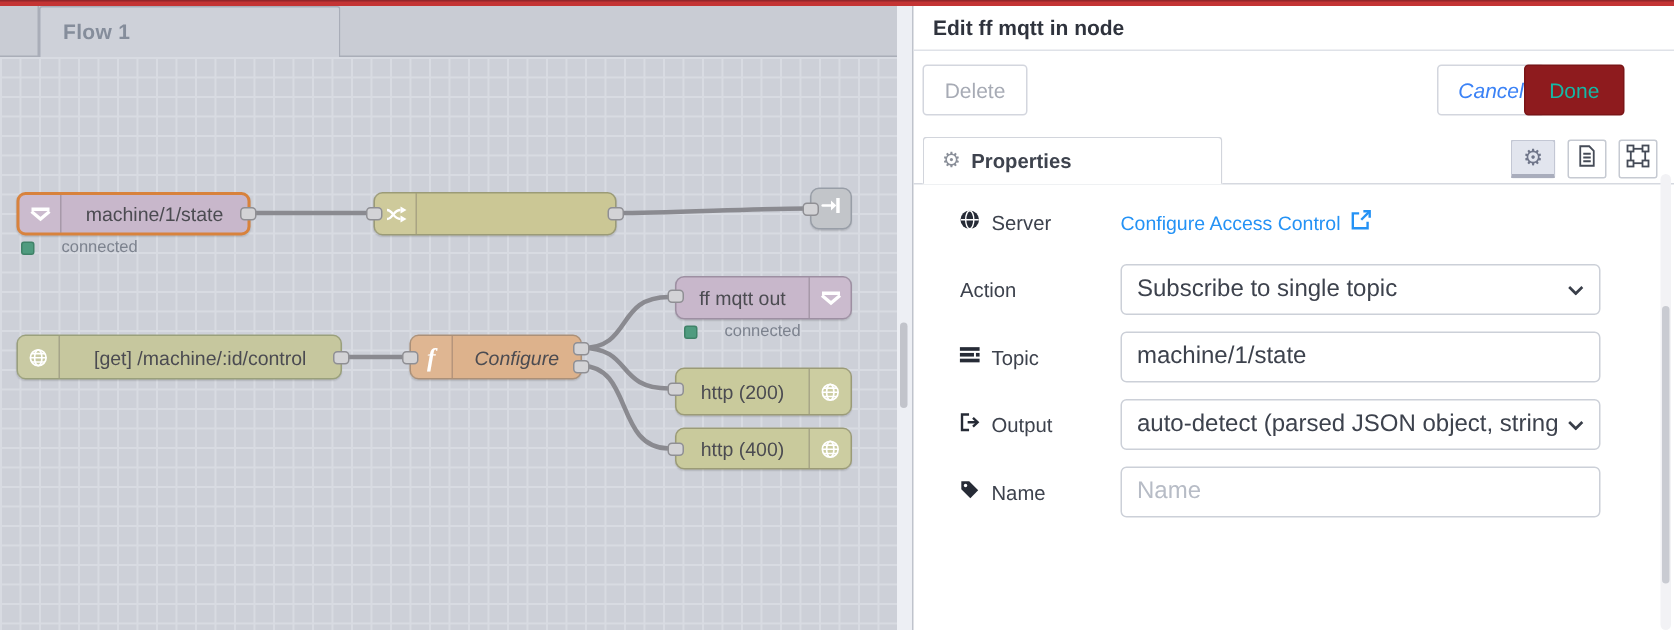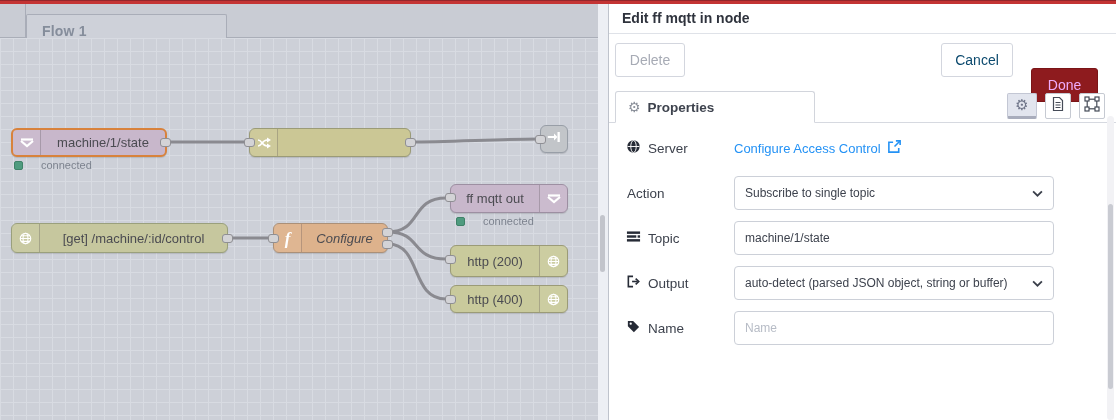--- a/index.html
+++ b/index.html
@@ -10,21 +10,21 @@
   .topbar { position:absolute; left:0; top:0; width:1116px; height:4px;
             background:#c43434; border-top:1px solid #94262a; z-index:30; }
 
   
   .workspace { position:absolute; left:0; top:4px; width:598px; height:416px;
                background:#c9ccd4; overflow:hidden; }
   .tabbar { position:absolute; left:0; top:0; width:100%; height:34px;
             background:#c9ccd4; border-bottom:1px solid #aaaeb8; }
   .tab-stub { position:absolute; left:0; top:0; width:26px; height:34px;
               border-right:1px solid #a9adb8; }
-  .flow-tab { position:absolute; left:26px; top:10px; width:201px; height:34px;
+  .flow-tab { position:absolute; left:26px; top:0; width:201px; height:34px;
               background:#ced1d9; border:1px solid #a9adb8; border-bottom:none;
               border-radius:2px 2px 0 0; line-height:32px; padding-left:15px;
               font-size:14px; color:#858d9b; font-weight:bold; letter-spacing:.2px; }
   .canvas { position:absolute; left:0; top:34px; width:598px; height:382px;
             background-color:#cdd0d8;
             background-image:linear-gradient(#d8dbe2 1px, transparent 1px),
                              linear-gradient(90deg,#d8dbe2 1px, transparent 1px);
             background-size:13px 13px; }
   .wires { position:absolute; left:0; top:0; width:598px; height:382px; }
 
@@ -75,48 +75,48 @@
   
   .panel { position:absolute; left:608px; top:4px; width:508px; height:416px;
            background:#fff; border-left:1px solid #bfc3cc; }
   .p-header { height:30px; line-height:29px; padding:0 13px; font-size:14px;
               font-weight:bold; color:#2f333d; border-bottom:1px solid #dfe2e8; }
   .btnrow { position:relative; height:52px;padding-left:36px; }
   .btn { position:absolute; top:9px; height:34px; border:1px solid #d3d6de;
          border-radius:3px; background:#fff; font-size:14px; text-align:center;
          line-height:32px; cursor:pointer; font-family:inherit; }
   .btn-delete { left:6px;   width:70px; color:#a7abb5; }
-  .btn-cancel { left:332px; width:72px; color:#0c4a6e; }
-  .btn-done   { left:422px; width:67px; background:#8e1b1e; border-color:#7a1517;
-                color:#f0abfc;margin-top:25px; }
+  .btn-cancel { left:349px; width:72px; color:#3b82f6;font-style:italic; }
+  .btn-done   { left:407px; width:67px; background:#8e1b1e; border-color:#7a1517;
+                color:#14b8a6; }
   .tabrow { position:relative; height:33px; border-bottom:1px solid #d6d9e0;
             margin-top:4px; }
   .ptab { position:absolute; left:6px; top:1px; width:200px; height:32px;
           background:#fff; border:1px solid #d2d5dc; border-bottom:1px solid #fff;
           border-radius:3px 3px 0 0; display:flex; align-items:center; gap:7px;
           padding-left:12px; font-size:13.5px; font-weight:bold; color:#3e434e;
           z-index:2; }
   .gear-glyph { font-family:"DejaVu Sans", sans-serif; color:#8a8f99; font-size:14px;
                 line-height:1; }
   .mini-btns { position:absolute; right:11px; top:3px; display:flex; gap:8px; }
   .mini { width:26px; height:26px; display:flex; align-items:center;
           justify-content:center; background:#fff; border:1px solid #c6cad2;
           border-radius:2px; cursor:pointer; }
   .mini-gear { width:30px; background:#e2e5ee; border:1px solid #c3c7d4;
                border-bottom:3px solid #a9adbc; }
   .mini-gear .gear-glyph { color:#70768a; font-size:15px; }
 
-  .form { padding:8px 0 0 17px; }
+  .form { padding:8px 0 0 30px; }
   .frow { display:flex; align-items:center; height:34px; margin-bottom:11px; }
   .flabel { width:108px; display:flex; align-items:center; gap:7px;
             font-size:13.5px; color:#3d424d; }
   .flabel svg { flex:none; }
   .no-icon { padding-left:1px; }
   .ctrl { height:34px; border:1px solid #ccd0d8; border-radius:4px;
-          display:flex; align-items:center; padding:0 10px; font-size:12px;
+          display:flex; align-items:center; padding:0 10px; font-size:16px;
           color:#3d424d; background:#fff; }
   .w-320 { width:320px; } .w-122 { width:122px; }
   .sel .val { flex:1; overflow:hidden; white-space:nowrap; }
   .sel svg { flex:none; margin-left:6px; }
   input.ctrl { font-family:inherit; }
   input.ctrl::placeholder { color:#b7bcc6; }
   .link { display:flex; align-items:center; gap:6px; color:#2492f5;
           font-size:13px; cursor:pointer; }
 
   .p-scroll-track { position:absolute; right:2px; top:112px; width:7px;

